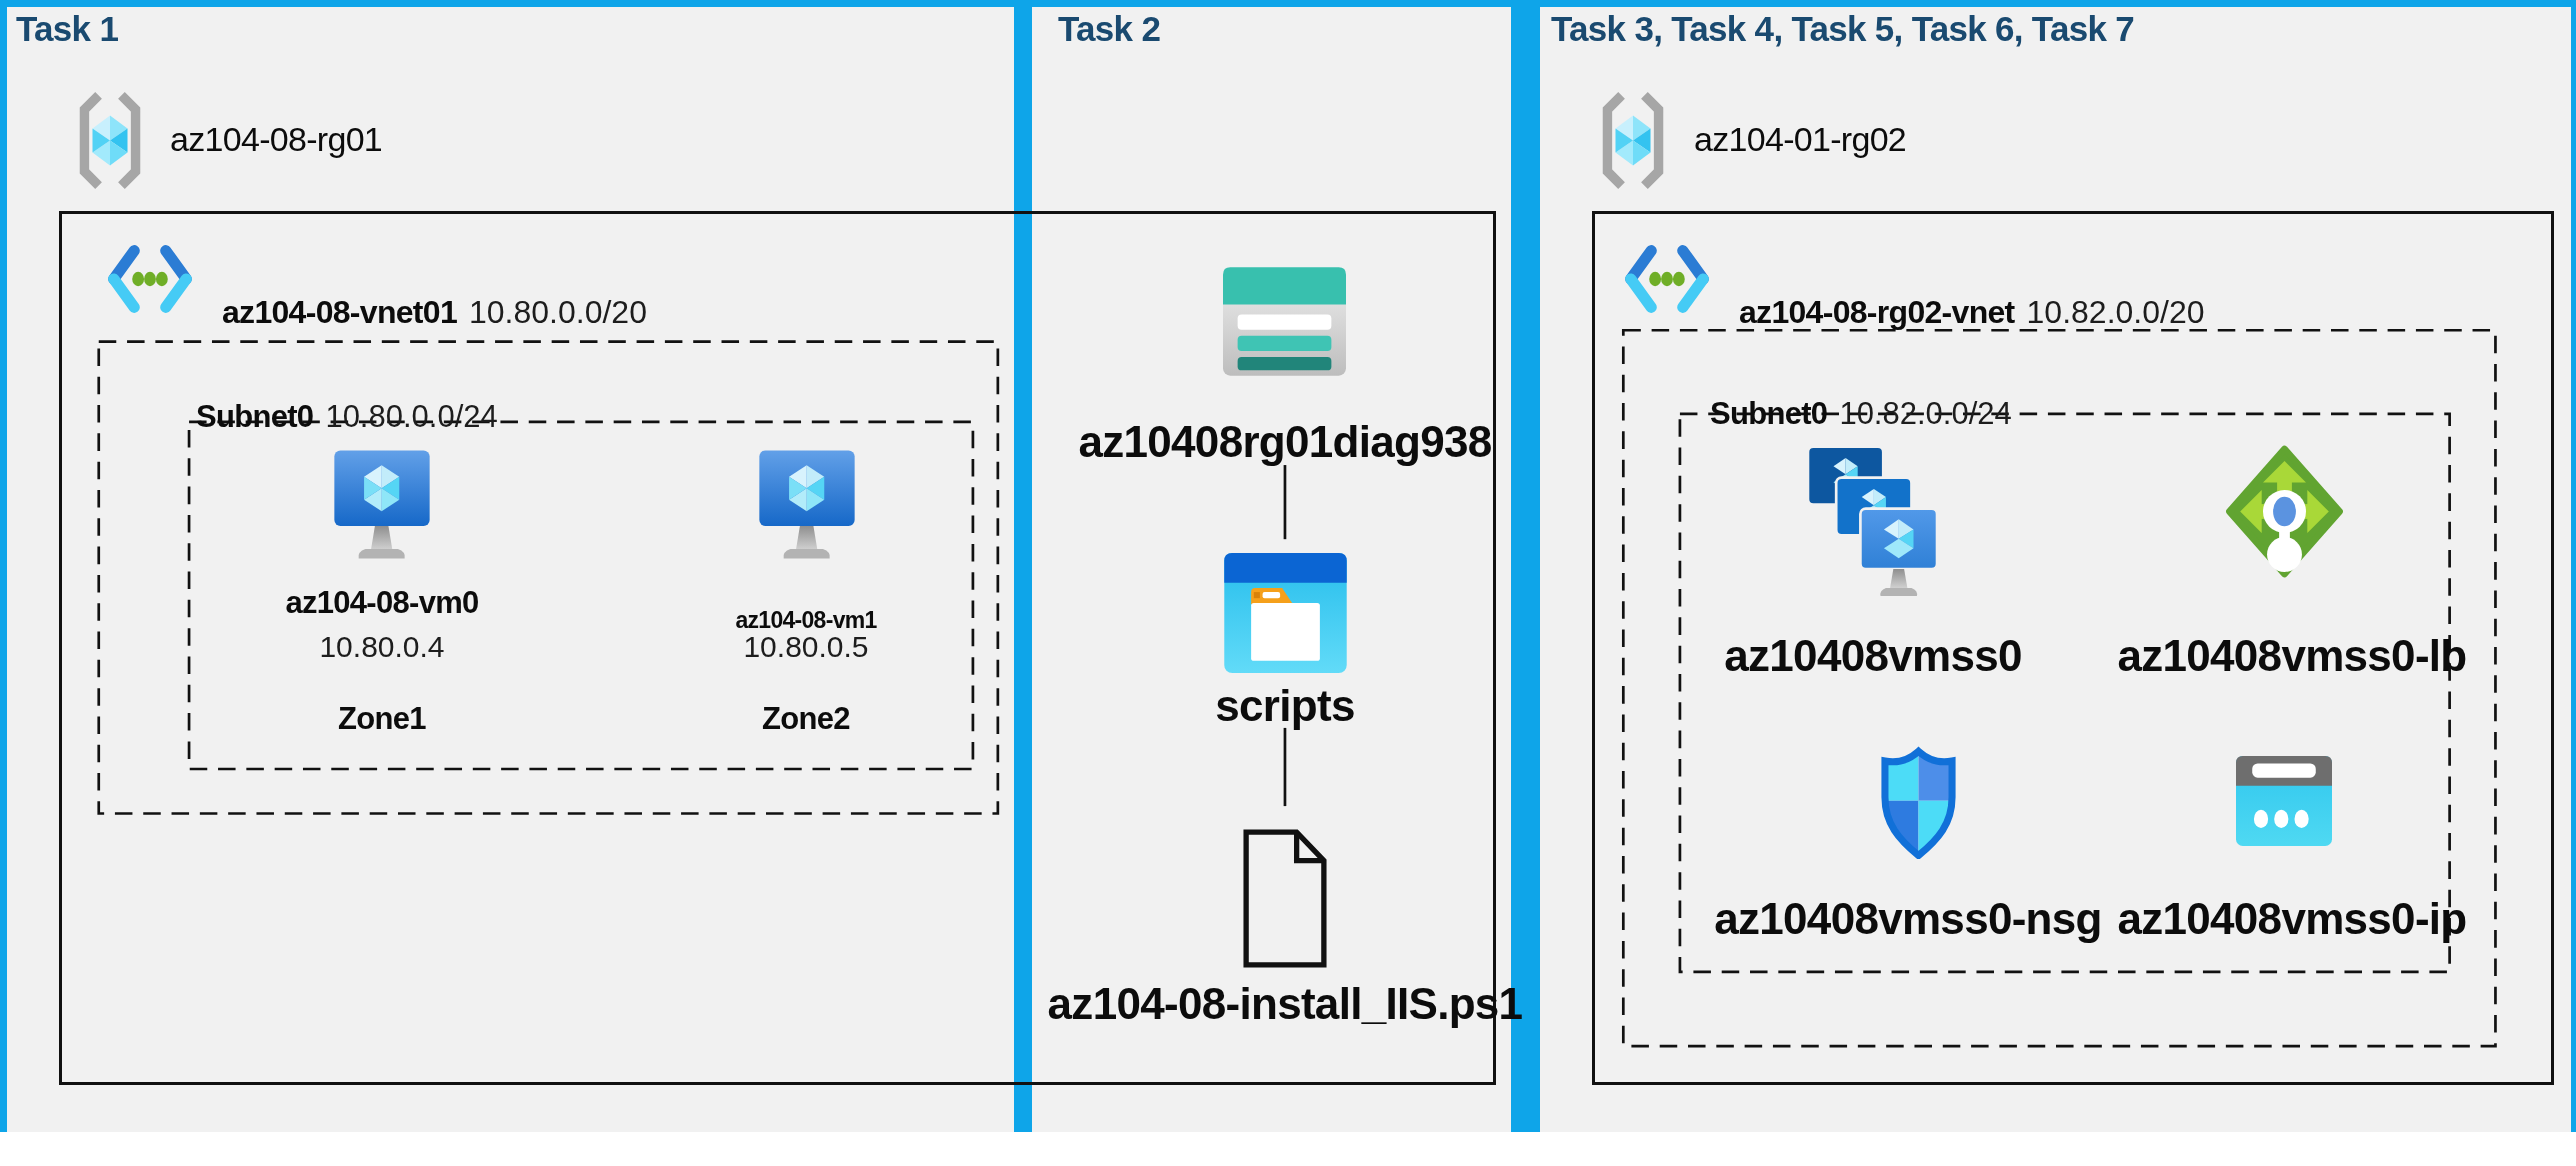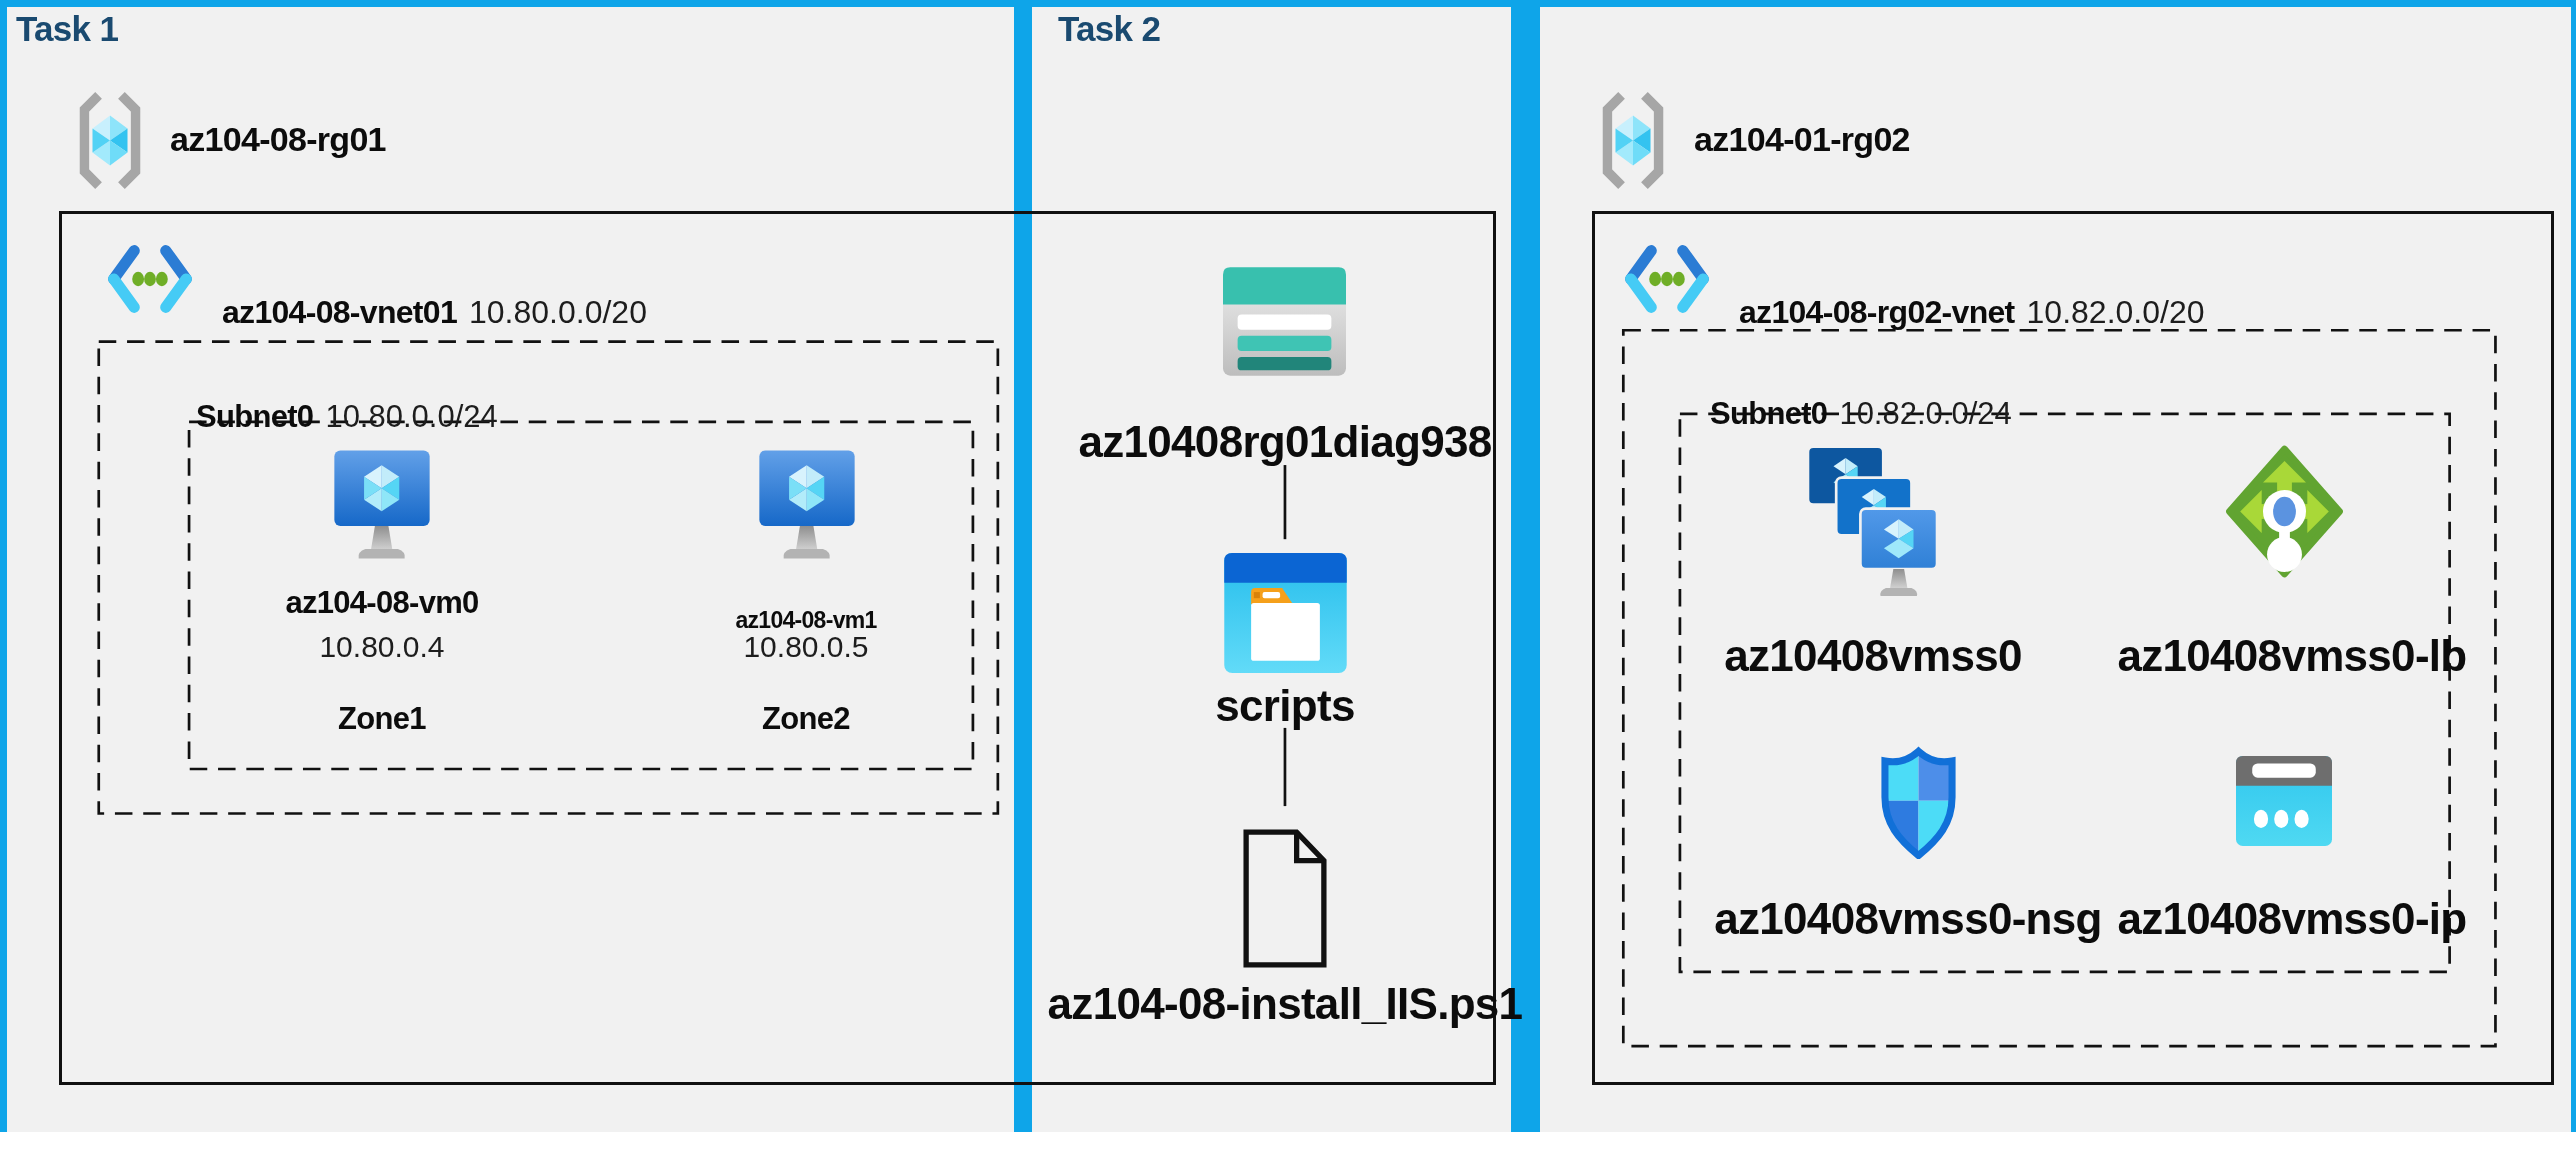--- a/index.html
+++ b/index.html
@@ -7,21 +7,21 @@
     position:relative;width:2576px;height:1132px;background:#0ea5e9;
     font-family:"Liberation Sans", sans-serif;overflow:hidden;
   }
   .panel{position:absolute;background:#f1f1f1;}
   .task-title{
     position:absolute;font-size:35px;font-weight:700;color:#1a4a70;
     letter-spacing:-0.7px;white-space:nowrap;
   }
   .solid-box{position:absolute;border:3.4px solid #111;background:transparent;}
   .icon{position:absolute;display:block;}
-  .rg-label{position:absolute;font-size:34px;font-weight:700;color:#0c0c0c;white-space:nowrap;letter-spacing:-0.7px;}
+  .rg-label{position:absolute;font-size:34px;font-weight:400;color:#0c0c0c;white-space:nowrap;letter-spacing:-0.7px;}
   .pair{position:absolute;display:flex;gap:12px;white-space:nowrap;align-items:baseline;}
   .pair .b{font-size:32px;font-weight:700;color:#0c0c0c;letter-spacing:-0.7px;margin-top:36px;}
   .pair .r{font-size:32px;font-weight:400;color:#1d1d1d;}
   .pair.sub .b{font-size:31px;}
   .pair.sub .r{font-size:31px;}
   .cl{
     position:absolute;transform:translateX(-50%);white-space:nowrap;
     font-size:44px;font-weight:700;color:#0c0c0c;letter-spacing:-0.7px;
   }
   .cl.reg{font-weight:400;font-size:30px;color:#1d1d1d;letter-spacing:0;}
@@ -172,20 +172,21 @@
 </svg>
 
 <div id="canvas">
 
   <div class="panel" style="left:6.7px;top:6.7px;width:1007px;height:1154px"></div>
   <div class="panel" style="left:1032px;top:6.7px;width:479px;height:1154px"></div>
   <div class="panel" style="left:1540px;top:6.7px;width:1031px;height:1154px"></div>
 
   <div class="task-title" style="left:16px;top:9.4px">Task 1</div>
   <div class="task-title" style="left:1058px;top:9.4px">Task 2</div>
+  <div class="task-title" style="left:1551px;top:9.4px">Task 3, Task 4, Task 5, Task 6, Task 7</div>
 
   <svg class="icon" style="left:73px;top:90px;width:74px;height:101px" viewBox="0 0 110 150" width="74" height="101">
       <use href="#ic-rg"></use>
     </svg>
   <div class="rg-label" style="left:170px;top:120px">az104-08-rg01</div>
 
   <svg class="icon" style="left:1596px;top:90px;width:74px;height:101px" viewBox="0 0 110 150" width="74" height="101">
       <use href="#ic-rg"></use>
     </svg>
   <div class="rg-label" style="left:1694px;top:120px">az104-01-rg02</div>

